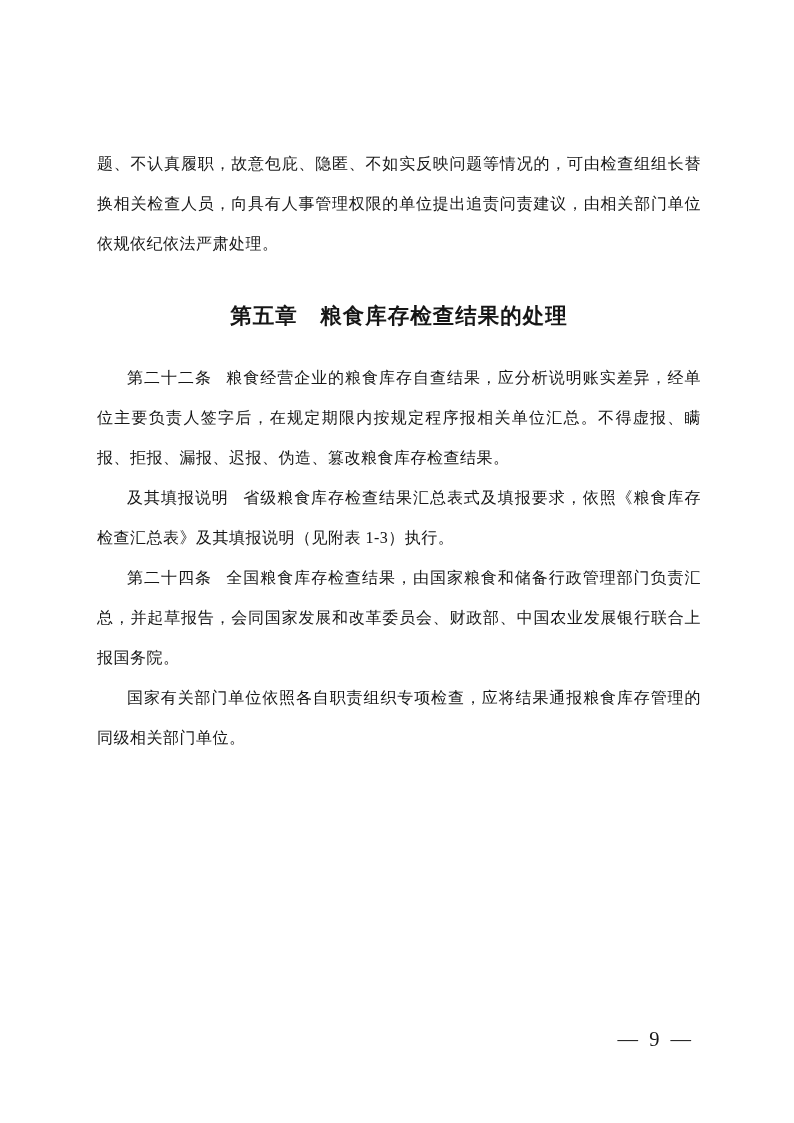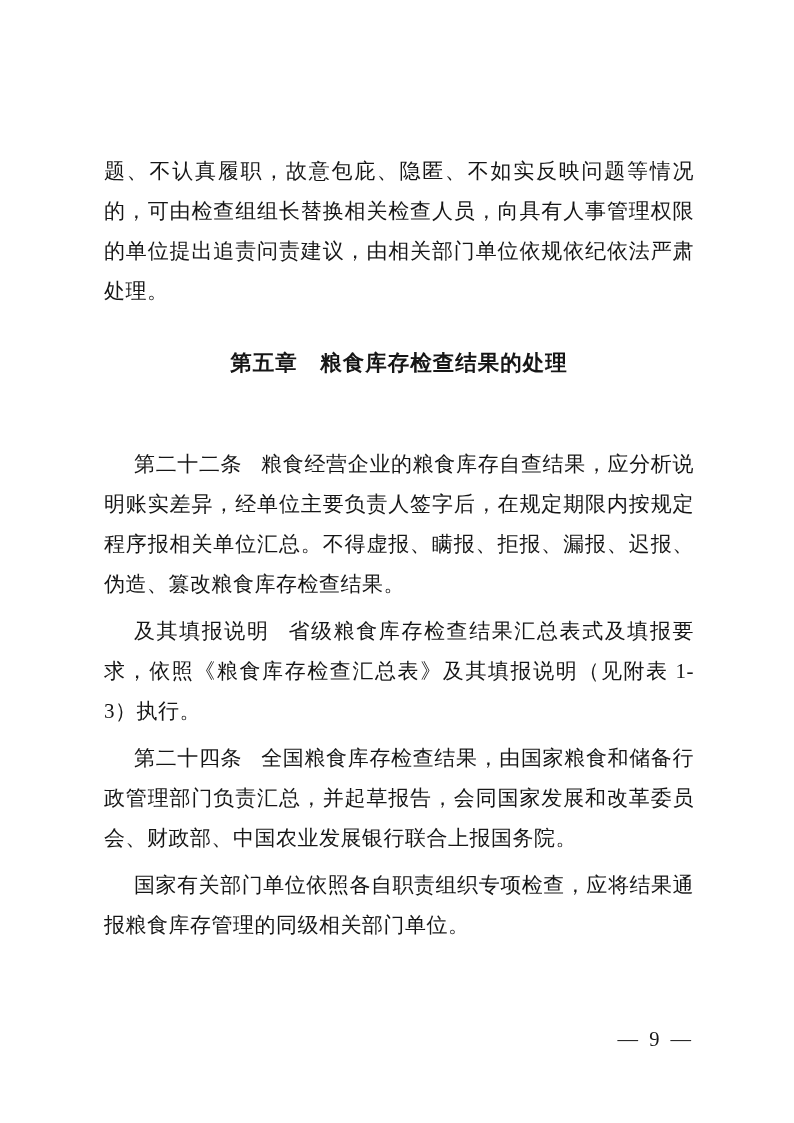--- a/index.html
+++ b/index.html
@@ -17,32 +17,32 @@
     font-family: "Liberation Serif", "DejaVu Serif", serif;
     overflow: hidden;
   }
   .content {
     position: absolute;
     left: 97px;
     top: 144px;
     width: 604px;
   }
   .para {
-    margin: 7px;
-    font-size: 21px;
+    margin: 0;
+    font-size: 16px;
     line-height: 40px;
     letter-spacing: 0.5px;
     text-align: justify;
     text-justify: inter-ideograph;
   }
   .para.indent {
     text-indent: 30px;
   }
   .chapter {
-    margin: 36px 0 65px 0;
+    margin: 36px 0 26px 0;
     font-size: 21.5px;
     line-height: 32px;
     font-weight: bold;
     text-align: center;
     letter-spacing: 1px;
   }
   .art-label {
     font-weight: normal;
     margin-right: 0.9em;
   }

